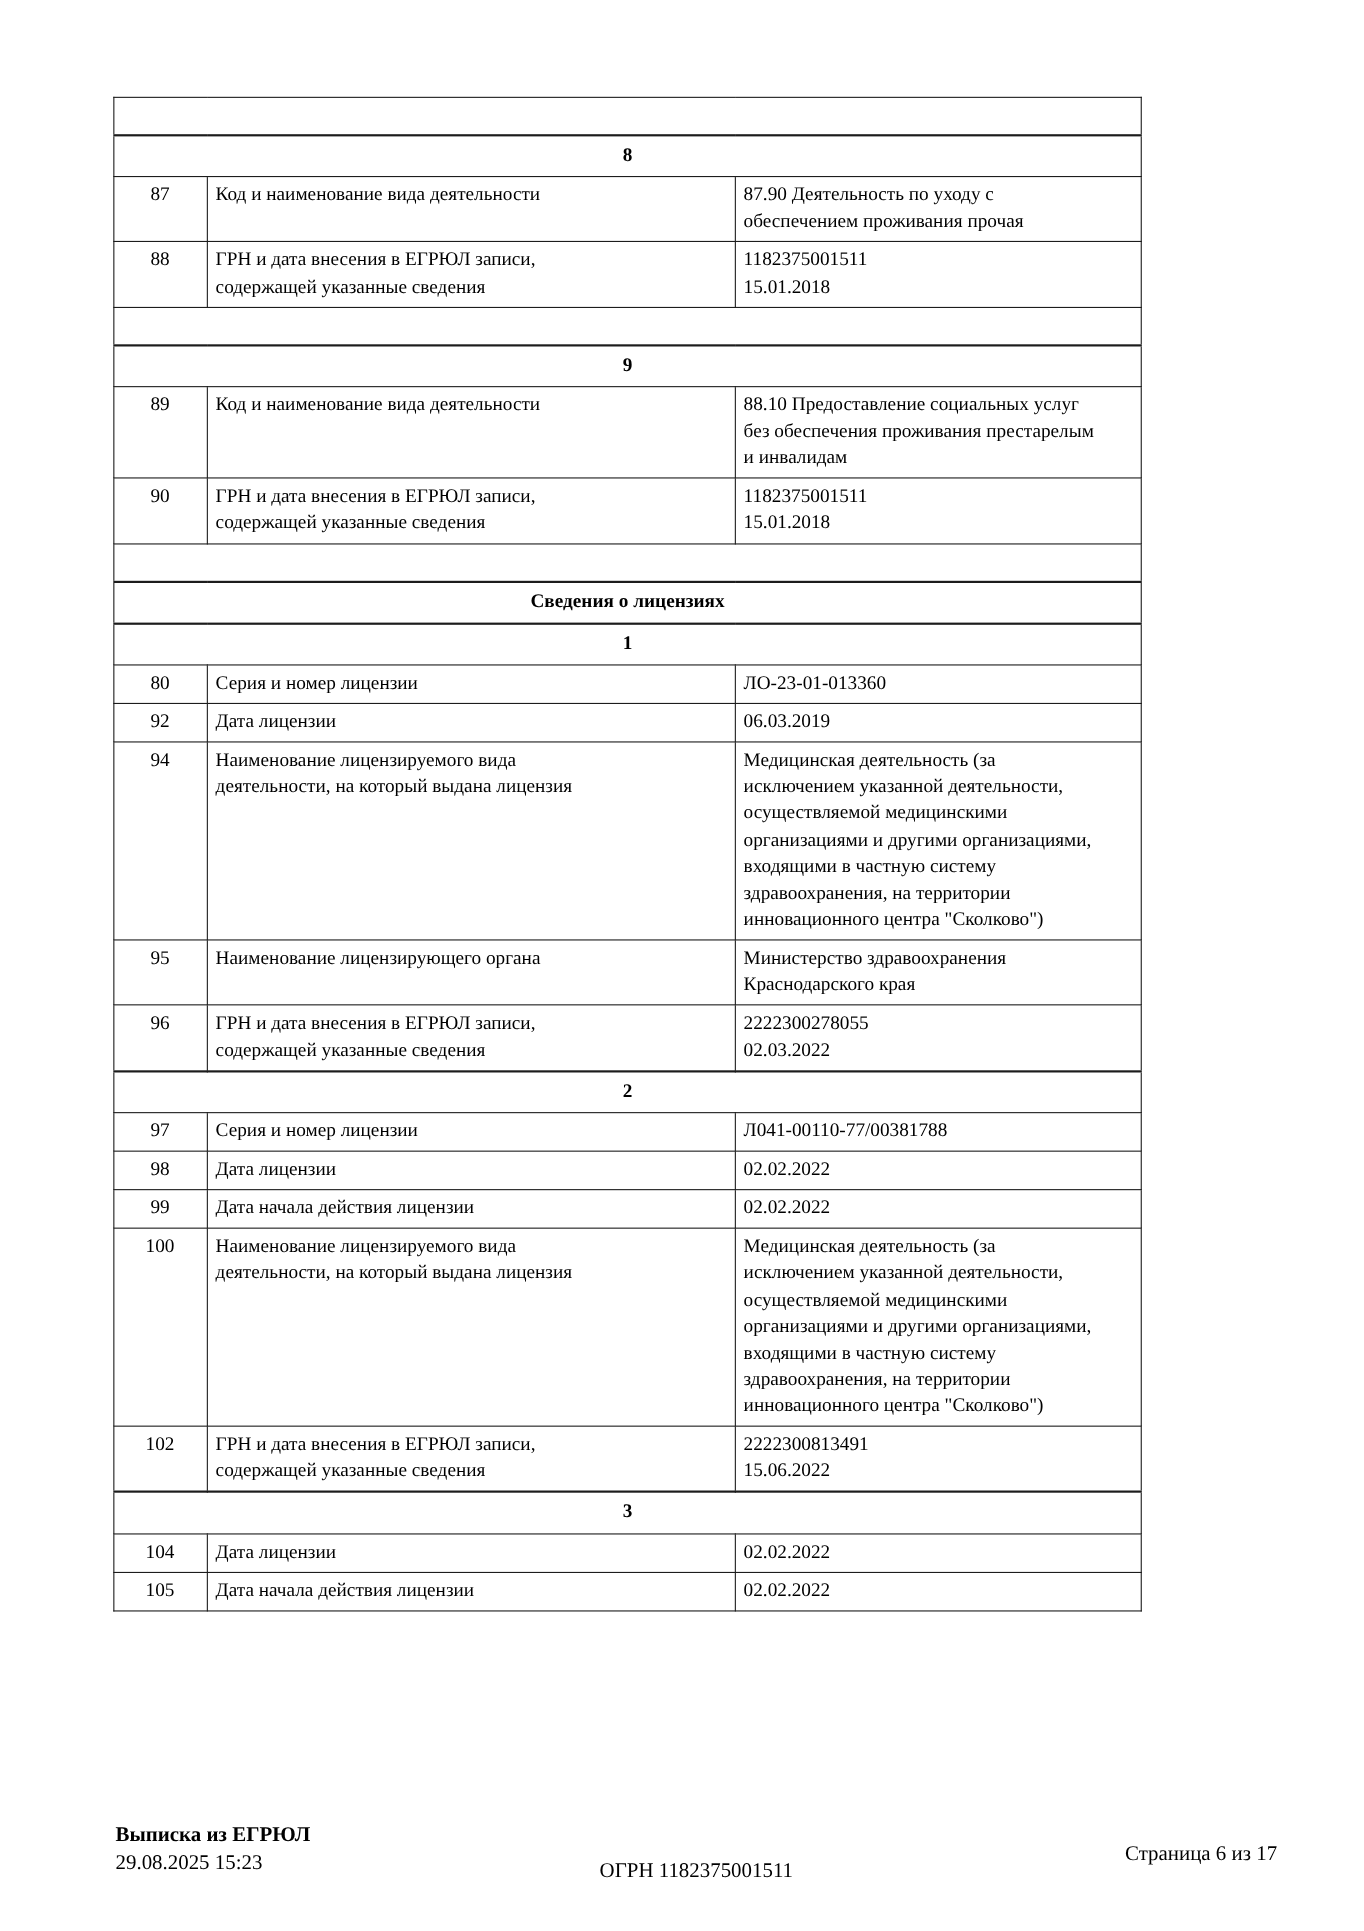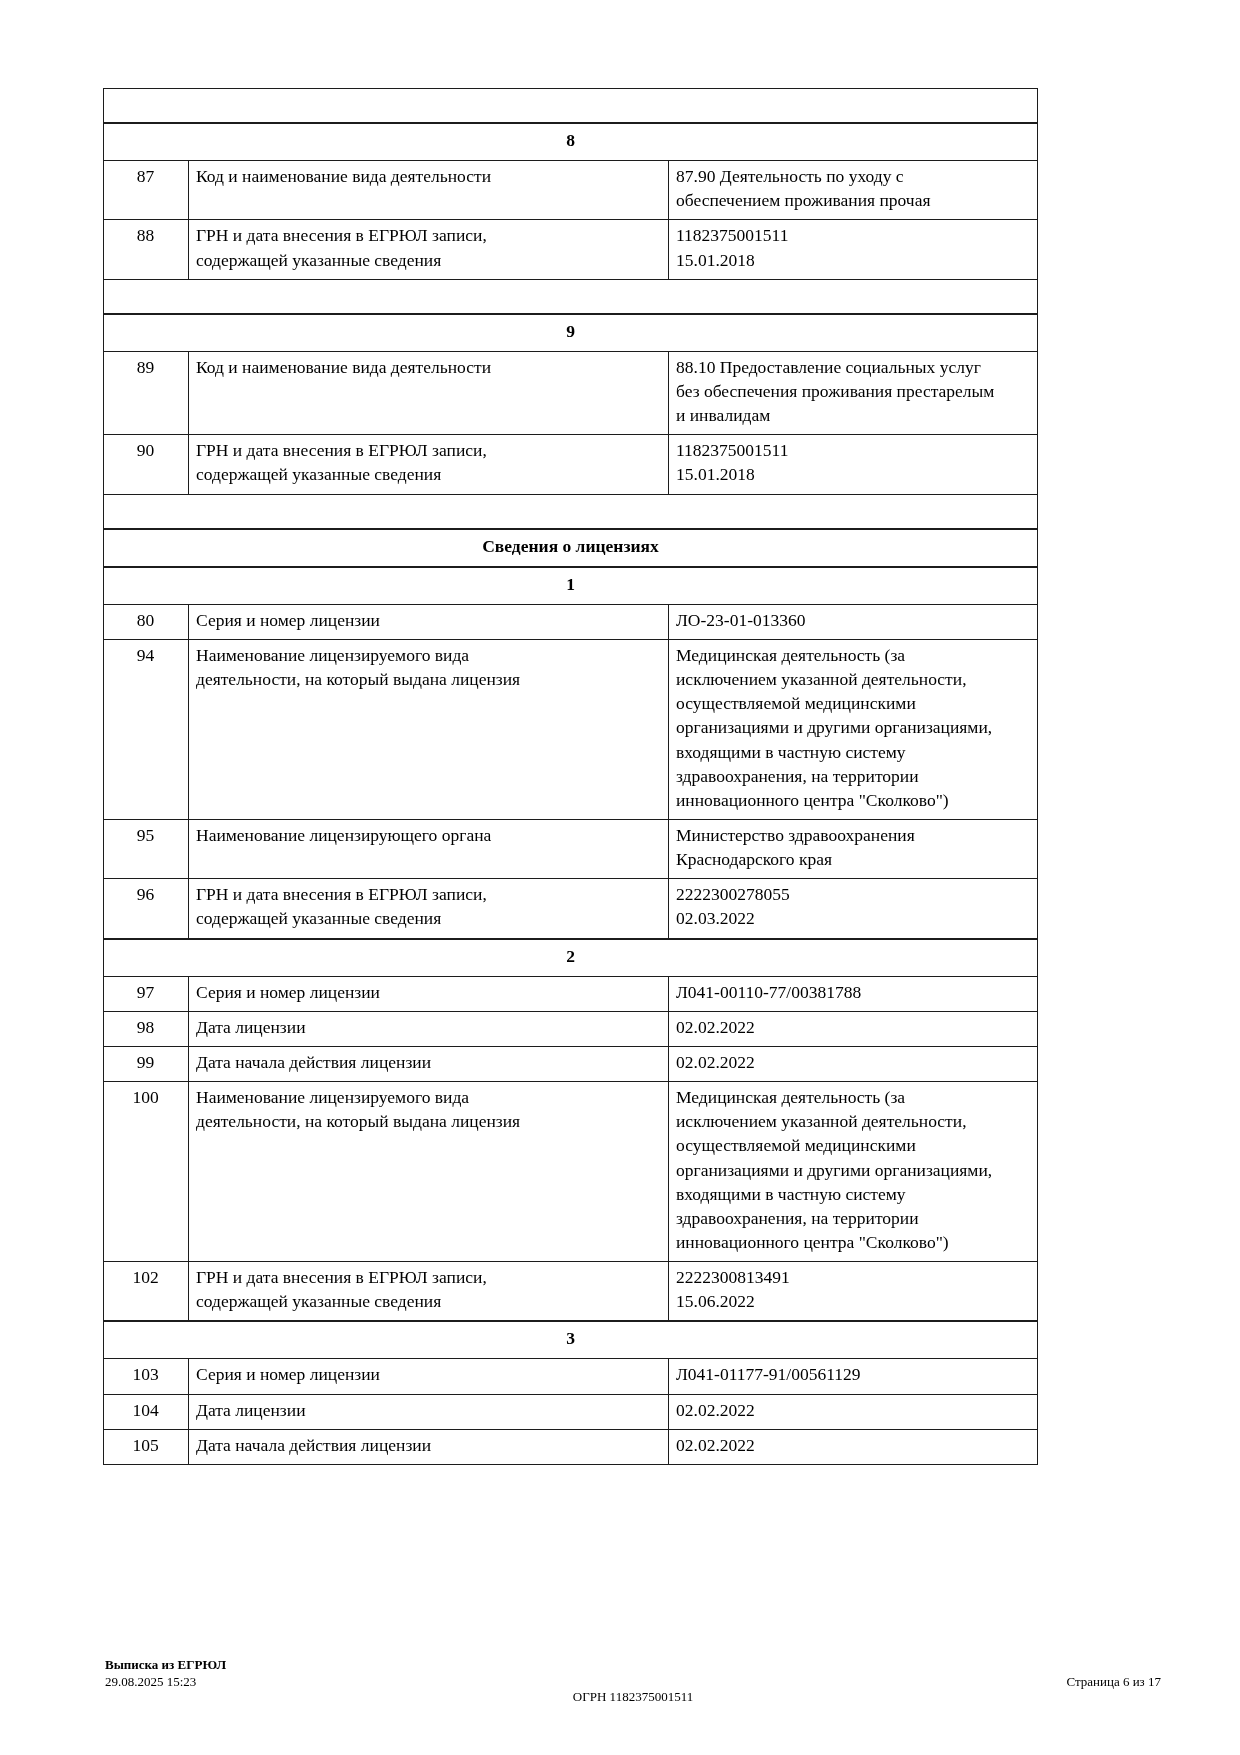--- a/index.html
+++ b/index.html
@@ -47,21 +47,21 @@
   }
   .c-label, .c-value {
     white-space: pre-line;
     margin-left: 15px;
   }
   .page-footer {
     position: absolute;
     left: 105px;
     top: 1657px;
     width: 1056px;
-    font-size: 13px;
+    font-size: 19px;
     line-height: 1.3;
   }
   .footer-title {
     font-weight: bold;
   }
   .footer-center {
     position: absolute;
     left: 50%;
     top: 32px;
     transform: translateX(-50%);
@@ -131,20 +131,25 @@
       </tr>
       <tr class="row-group">
         <td colspan="3" class="c-group">1</td>
       </tr>
       <tr class="row-data">
         <td class="c-num">80</td>
         <td class="c-label">Серия и номер лицензии</td>
         <td class="c-value">ЛО-23-01-013360</td>
       </tr>
       <tr class="row-data">
+        <td class="c-num">92</td>
+        <td class="c-label">Дата лицензии</td>
+        <td class="c-value">06.03.2019</td>
+      </tr>
+      <tr class="row-data">
         <td class="c-num">94</td>
         <td class="c-label">Наименование лицензируемого вида
 деятельности, на который выдана лицензия</td>
         <td class="c-value">Медицинская деятельность (за
 исключением указанной деятельности,
 осуществляемой медицинскими
 организациями и другими организациями,
 входящими в частную систему
 здравоохранения, на территории
 инновационного центра "Сколково")</td>
@@ -194,25 +199,20 @@
       </tr>
       <tr class="row-data">
         <td class="c-num">102</td>
         <td class="c-label">ГРН и дата внесения в ЕГРЮЛ записи,
 содержащей указанные сведения</td>
         <td class="c-value">2222300813491
 15.06.2022</td>
       </tr>
       <tr class="row-group">
         <td colspan="3" class="c-group">3</td>
-      </tr>
-      <tr class="row-data">
-        <td class="c-num">103</td>
-        <td class="c-label">Серия и номер лицензии</td>
-        <td class="c-value">Л041-01177-91/00561129</td>
       </tr>
       <tr class="row-data">
         <td class="c-num">104</td>
         <td class="c-label">Дата лицензии</td>
         <td class="c-value">02.02.2022</td>
       </tr>
       <tr class="row-data">
         <td class="c-num">105</td>
         <td class="c-label">Дата начала действия лицензии</td>
         <td class="c-value">02.02.2022</td>

